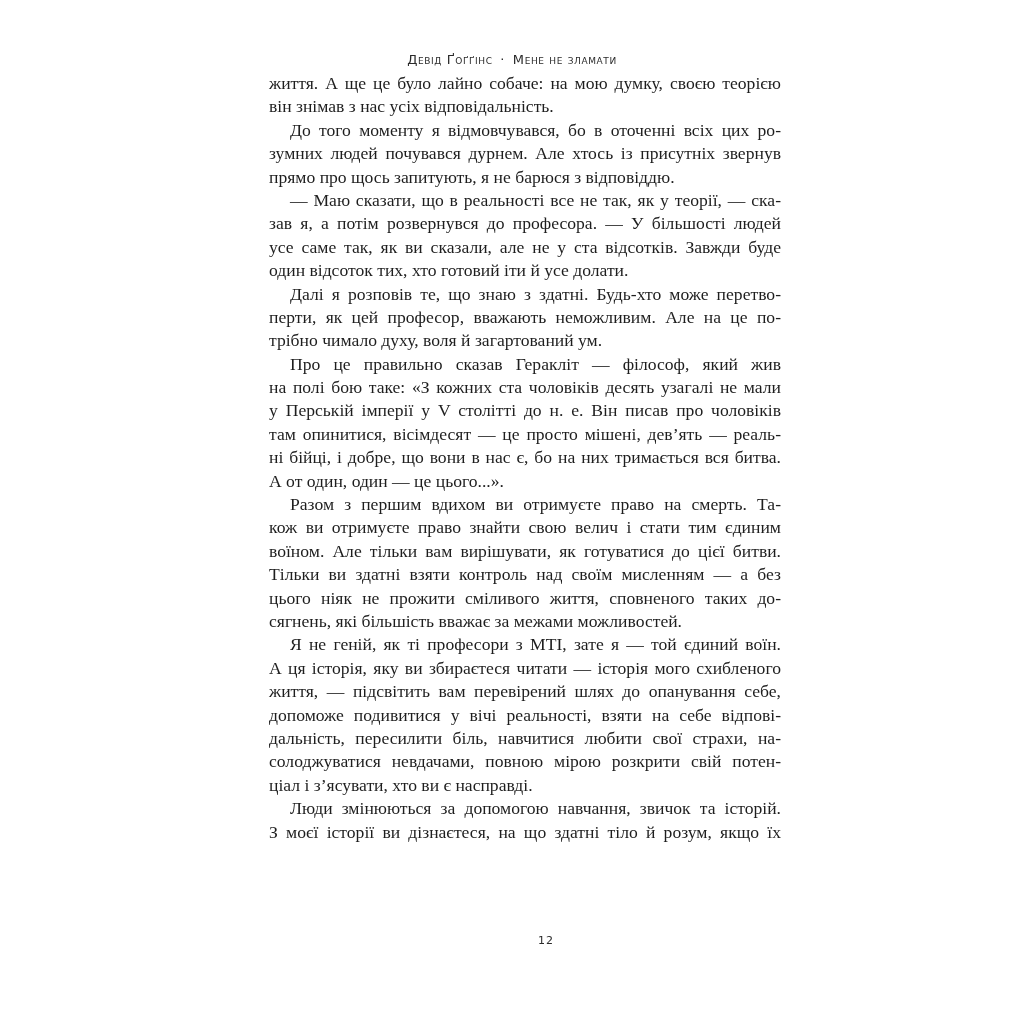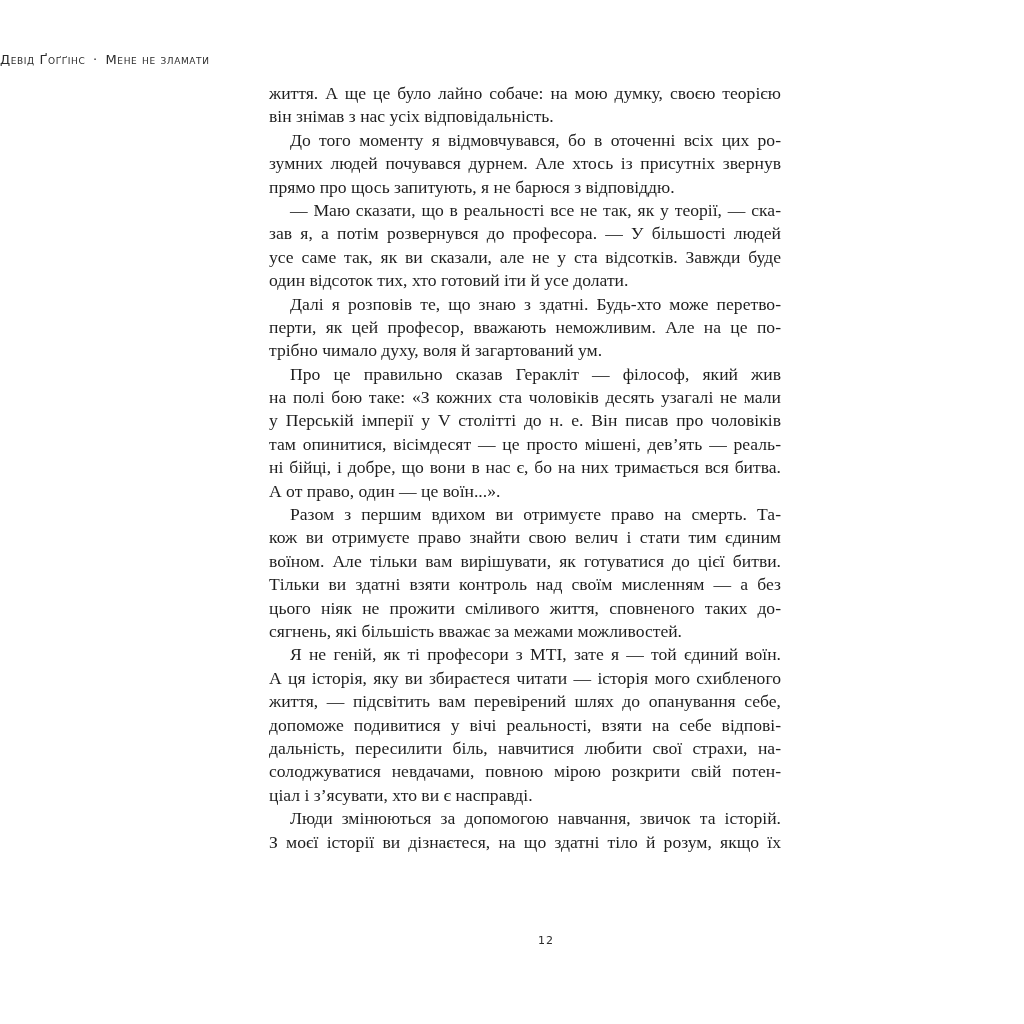--- a/index.html
+++ b/index.html
@@ -17,33 +17,33 @@
       position: absolute;
       left: 0; top: 0;
       width: 1024px; height: 1024px;
       background: #ffffff;
     }
     .running-head {
       position: absolute;
       top: 52px;
       left: 0;
       width: 1024px;
-      text-align: left;
+      text-align: center;
       font-family: "DejaVu Sans", sans-serif;
       font-size: 13px;
       letter-spacing: 0.6px;
       color: #2a2a2a;
       font-variant: small-caps;
     }
     .running-head .sep {
       margin: 0 3px;
     }
     .body-text {
       position: absolute;
-      top: 82px;
+      top: 72px;
       left: 269px;
       width: 512px;
       font-family: "Liberation Serif", "DejaVu Serif", serif;
       font-size: 17.6px;
       line-height: 23.4px;
       color: #1e1e1e;
     }
     .line {
       display: block;
       white-space: nowrap;
@@ -92,21 +92,21 @@
       <span class="line">усе саме так, як ви сказали, але не у ста відсотків. Завжди буде</span>
       <span class="line last">один відсоток тих, хто готовий іти й усе долати.</span>
       <span class="line indent">Далі я розповів те, що знаю з здатні. Будь-хто може перетво-</span>
       <span class="line">перти, як цей професор, вважають неможливим. Але на це по-</span>
       <span class="line last">трібно чимало духу, воля й загартований ум.</span>
       <span class="line indent">Про це правильно сказав Геракліт — філософ, який жив</span>
       <span class="line">на полі бою таке: «З кожних ста чоловіків десять узагалі не мали</span>
       <span class="line">у Перській імперії у V столітті до н. е. Він писав про чоловіків</span>
       <span class="line">там опинитися, вісімдесят — це просто мішені, дев’ять — реаль-</span>
       <span class="line">ні бійці, і добре, що вони в нас є, бо на них тримається вся битва.</span>
-      <span class="line last">А от право, один — це воїн...».</span>
+      <span class="line last">А от один, один — це цього...».</span>
       <span class="line indent">Разом з першим вдихом ви отримуєте право на смерть. Та-</span>
       <span class="line">кож ви отримуєте право знайти свою велич і стати тим єдиним</span>
       <span class="line">воїном. Але тільки вам вирішувати, як готуватися до цієї битви.</span>
       <span class="line">Тільки ви здатні взяти контроль над своїм мисленням — а без</span>
       <span class="line">цього ніяк не прожити сміливого життя, сповненого таких до-</span>
       <span class="line last">сягнень, які більшість вважає за межами можливостей.</span>
       <span class="line indent">Я не геній, як ті професори з MTI, зате я — той єдиний воїн.</span>
       <span class="line">А ця історія, яку ви збираєтеся читати — історія мого схибленого</span>
       <span class="line">життя, — підсвітить вам перевірений шлях до опанування себе,</span>
       <span class="line">допоможе подивитися у вічі реальності, взяти на себе відпові-</span>

